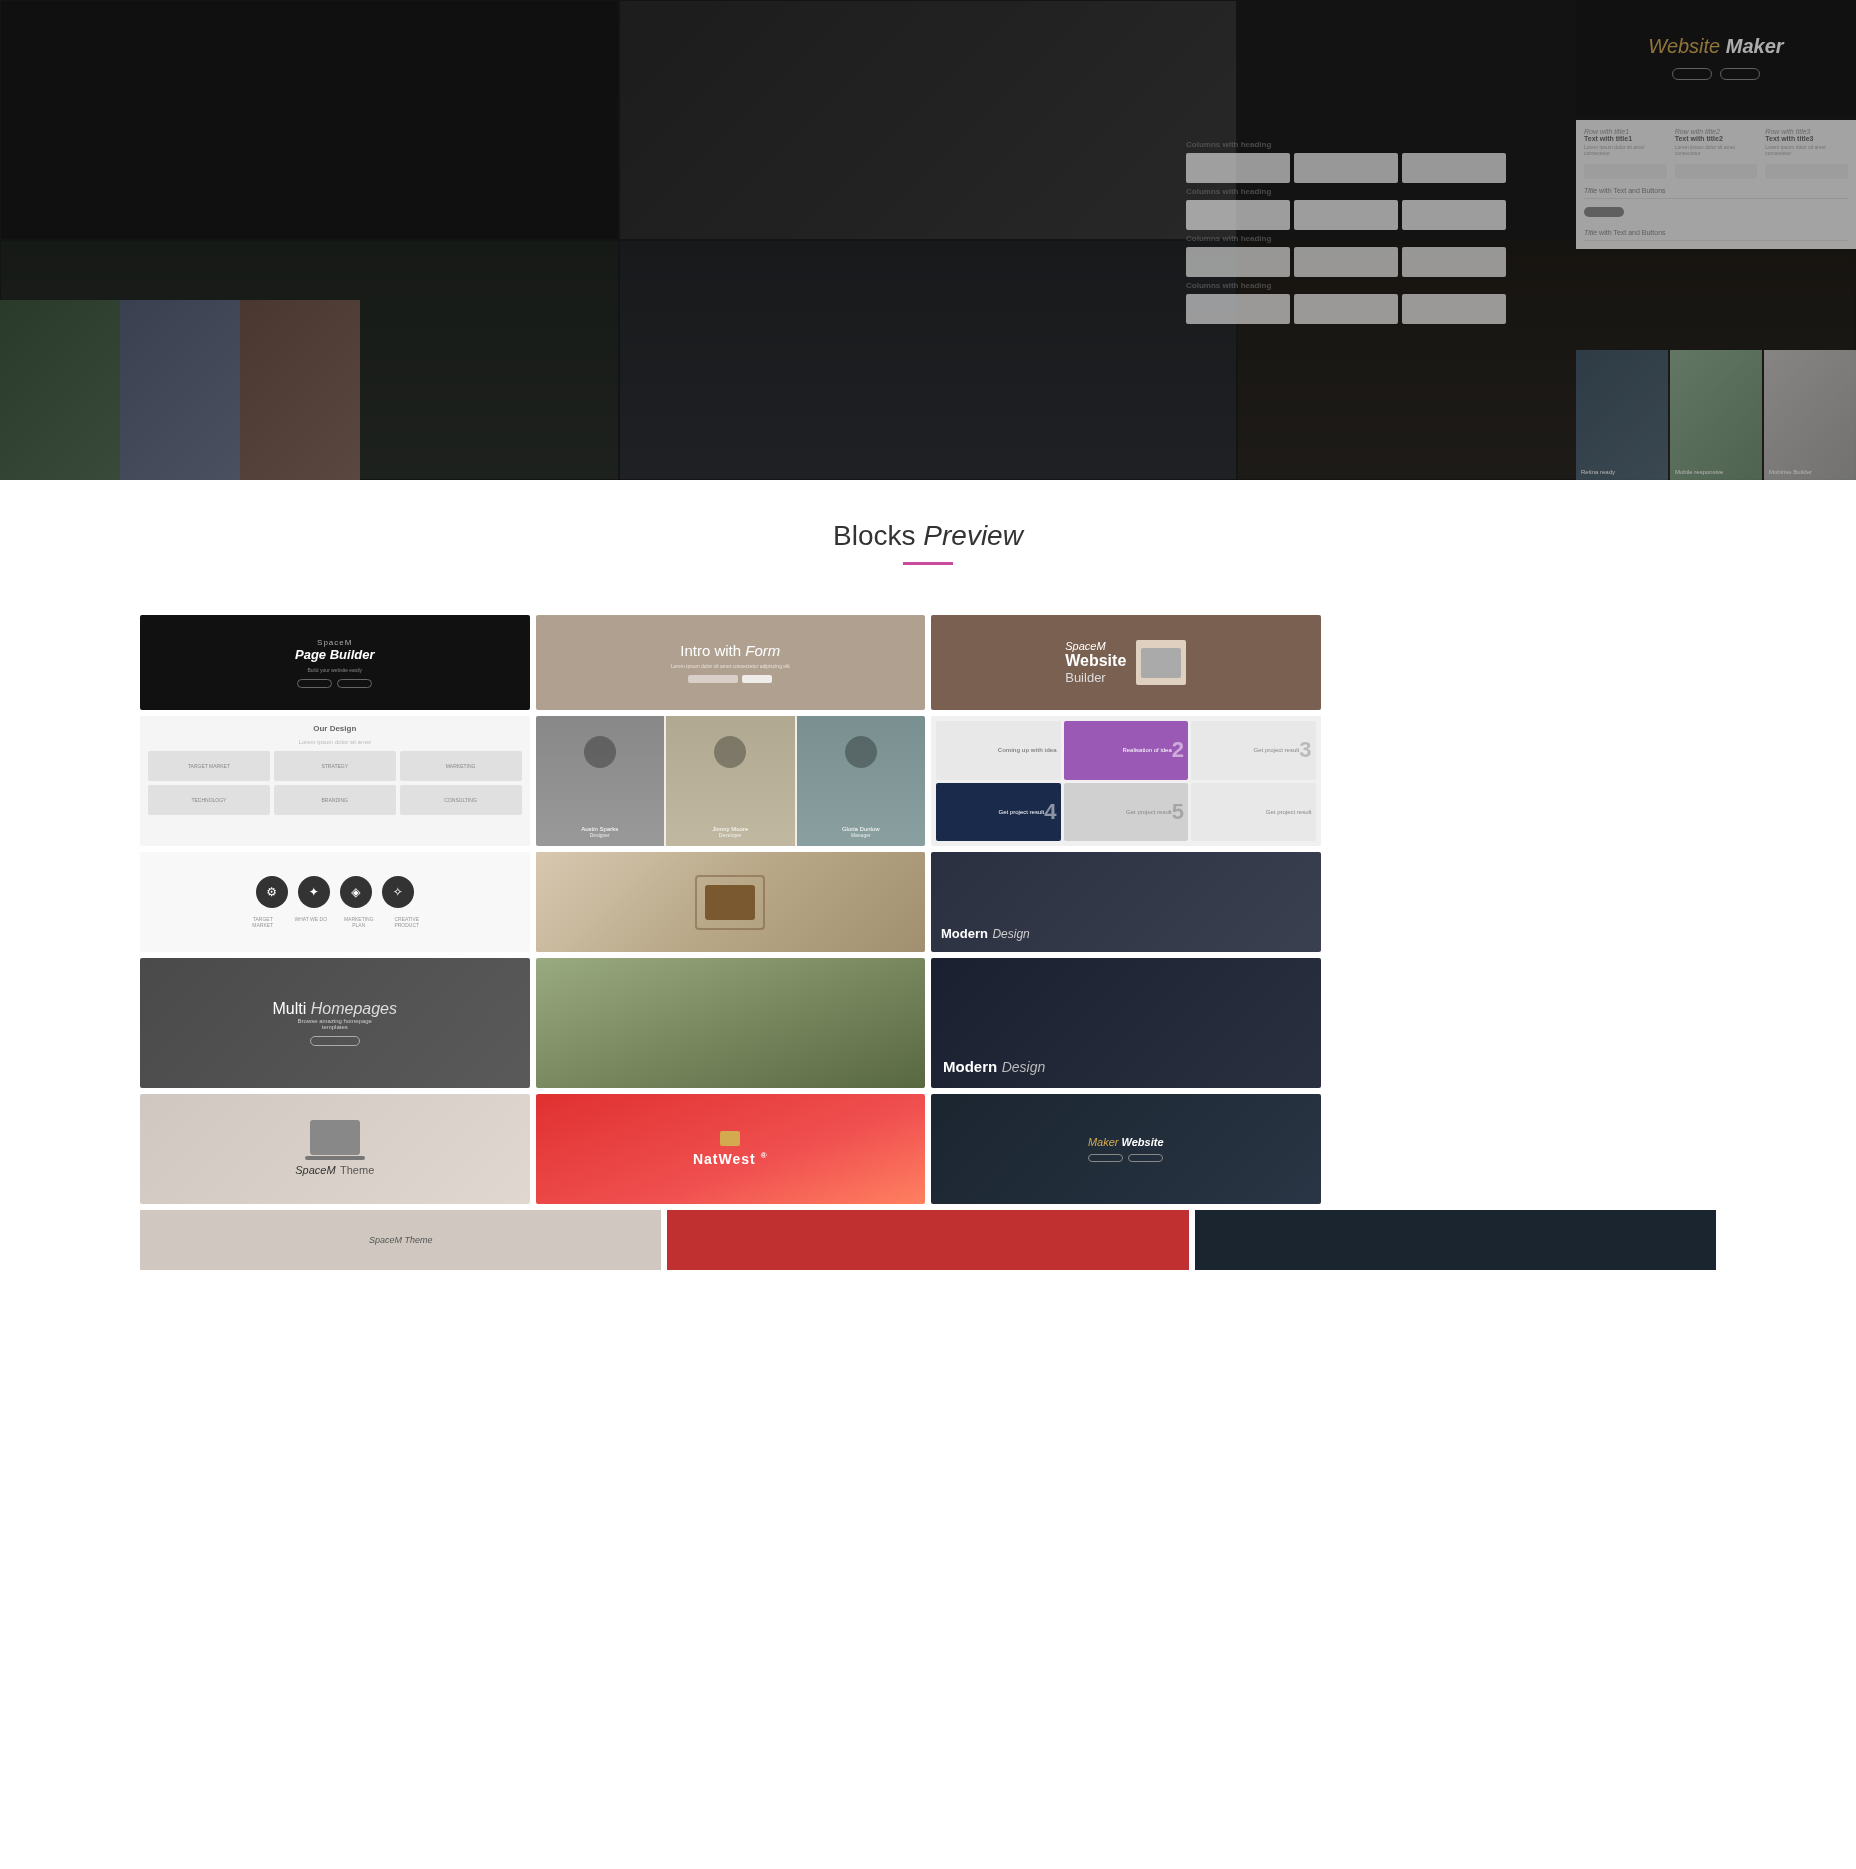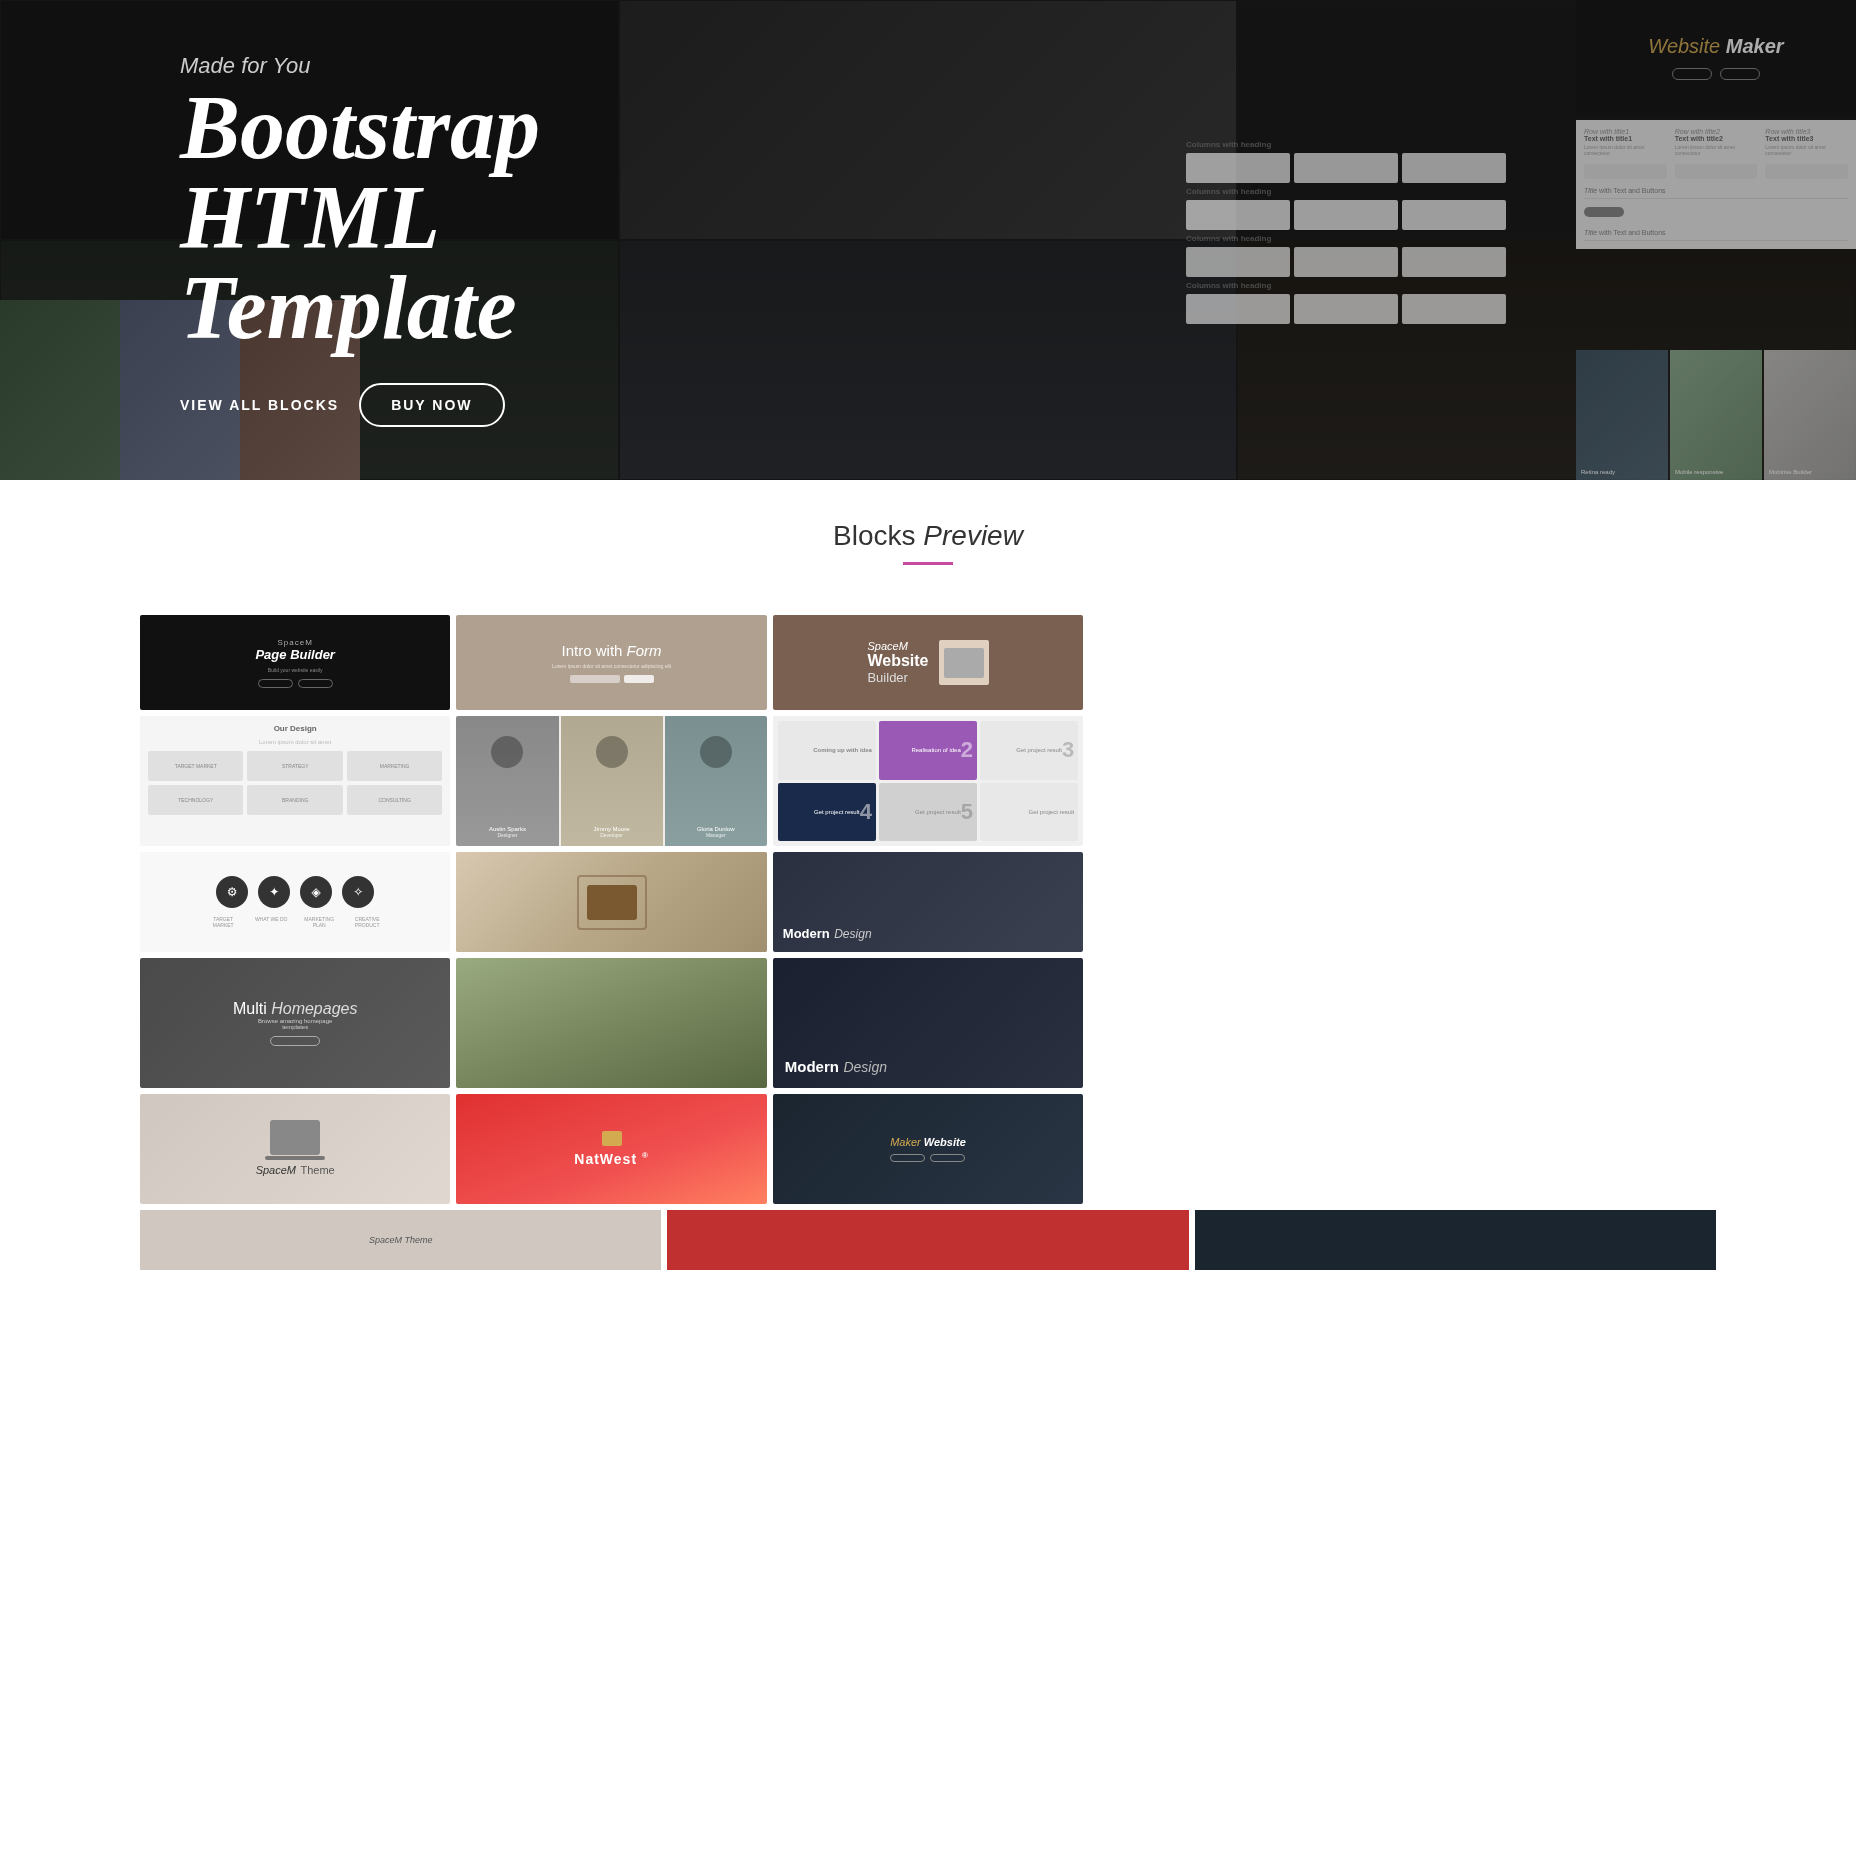--- a/index.html
+++ b/index.html
@@ -112,21 +112,21 @@
     }
 
     
     .main-preview-section {
       padding: 20px 140px 60px;
       background: #fff;
     }
 
     .main-grid {
       display: grid;
-      grid-template-columns: 1fr 1fr 1fr 1fr 1fr;
+      grid-template-columns: 1fr 1fr 1fr 1fr;
       gap: 6px;
     }
 
     
     .tile {
       overflow: hidden;
       border-radius: 2px;
       position: relative;
     }
 
@@ -517,34 +517,20 @@
   <div class="hero-bg">
     <div class="hero-bg-cell"></div>
     <div class="hero-bg-cell" style="background: linear-gradient(135deg,#555 0%,#888 100%)"></div>
     <div class="hero-bg-cell" style="background:#2a2a2a"></div>
     <div class="hero-bg-cell" style="background: linear-gradient(#3a4a3a,#5a6a5a)"></div>
     <div class="hero-bg-cell" style="background: linear-gradient(#404850,#606878)"></div>
     <div class="hero-bg-cell" style="background: linear-gradient(#3a3020,#5a5040)"></div>
   </div>
   <div class="hero-overlay"></div>
 
-  <div class="hero-content">
-    <p class="hero-subtitle">
-      <span>Made for</span> <em>You</em>
-    </p>
-    <h1 class="hero-title">
-      <span>Bootstrap</span><br>
-      <span>HTML</span><br>
-      <span>Template</span>
-    </h1>
-    <div class="hero-buttons">
-      <button class="btn-view">VIEW ALL BLOCKS</button>
-      <button class="btn-buy">BUY NOW</button>
-    </div>
-  </div>
 
   <div style="position:absolute;right:0;top:0;width:680px;height:480px;opacity:0.65;overflow:hidden;">
 
     <div style="position:absolute;top:0;right:0;width:280px;height:115px;background:#111;display:flex;flex-direction:column;align-items:center;justify-content:center;gap:5px;">
       <div style="color:#d4aa50;font-size:20px;font-style:italic;">
         <span>Website</span> <strong style="color:#fff;">Maker</strong>
       </div>
       <div style="display:flex;gap:8px;margin-top:5px;">
         <div style="width:40px;height:12px;border:1px solid #888;border-radius:10px;"></div>
         <div style="width:40px;height:12px;border:1px solid #888;border-radius:10px;"></div>

